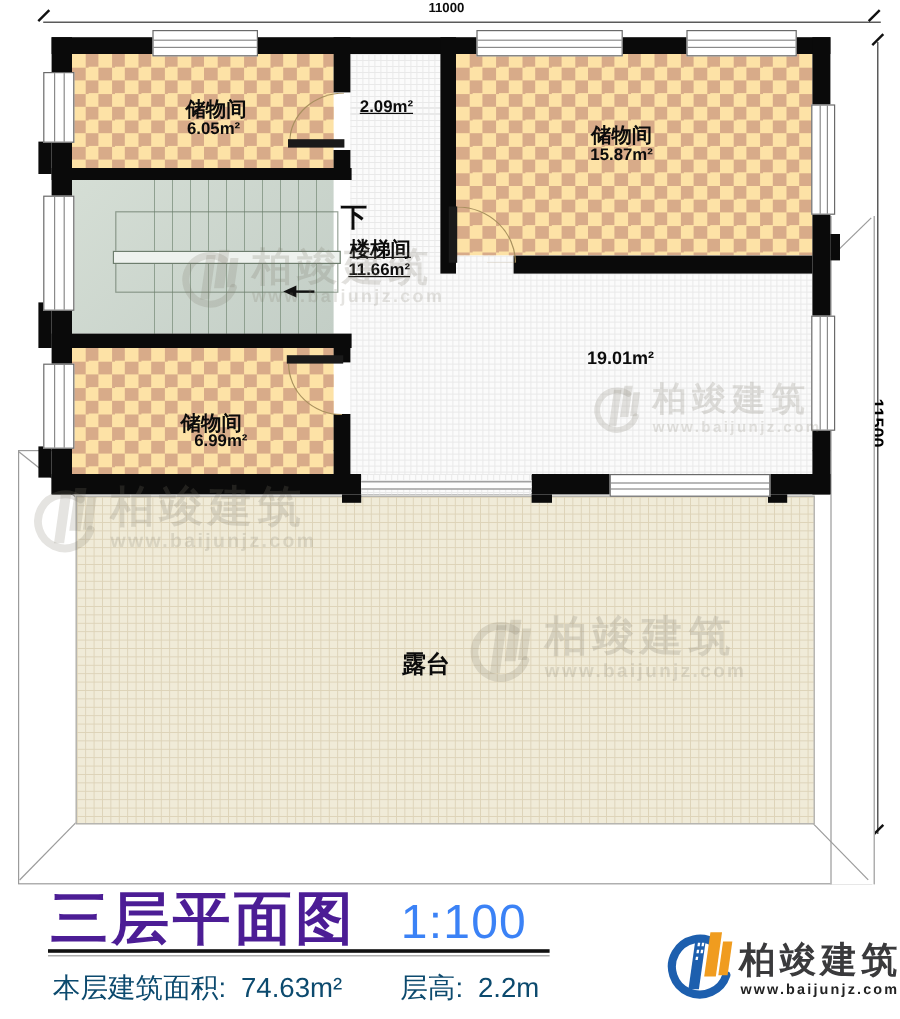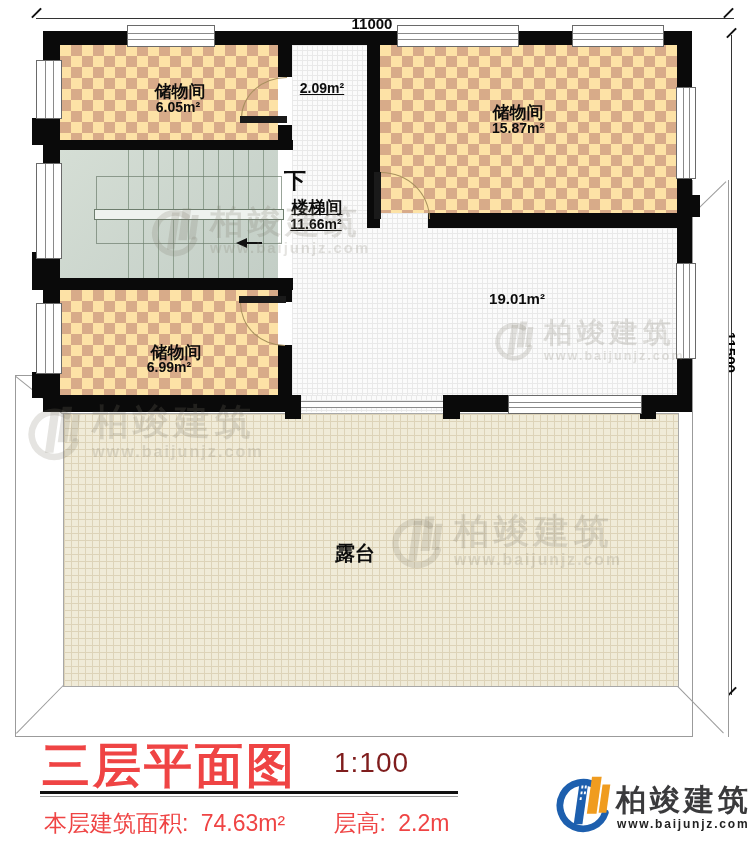--- a/index.html
+++ b/index.html
@@ -29,23 +29,23 @@
   .lbl{position:absolute;font-weight:bold;color:#0c0c0c;white-space:nowrap;transform:translateX(-50%);}
   .rname{font-size:17px;}
   .rarea{font-size:14px;}
   .dline{position:absolute;background:#333;}
   .tick{position:absolute;width:13px;height:2px;background:#111;transform:rotate(-45deg);}
   .diag{position:absolute;height:1px;background:#9b9b9b;transform-origin:left top;}
   .wm{position:absolute;display:flex;align-items:flex-start;gap:8px;--ts:34px;pointer-events:none;}
   .wm-t{font-size:var(--ts);font-weight:bold;letter-spacing:5px;color:rgba(125,119,105,0.22);line-height:1.1;white-space:nowrap;}
   .wm-u{font-size:calc(var(--ts)*0.45);font-weight:bold;letter-spacing:2px;color:rgba(125,119,105,0.20);white-space:nowrap;}
   .wm svg{--swoosh:rgba(125,119,105,0.20);--c1:rgba(125,119,105,0.20);--c2:rgba(125,119,105,0.20);--dots:transparent;}
-  .title-main{position:absolute;font-size:48px;font-weight:bold;letter-spacing:3px;color:#ef4444;white-space:nowrap;}
-  .title-scale{position:absolute;font-size:28px;font-weight:normal;letter-spacing:1px;color:#7f1d1d;}
-  .inforow{position:absolute;font-size:23px;color:#ef4444;white-space:nowrap;}
+  .title-main{position:absolute;font-size:48px;font-weight:bold;letter-spacing:3px;color:#4c1d95;white-space:nowrap;}
+  .title-scale{position:absolute;font-size:40px;font-weight:normal;letter-spacing:1px;color:#3b82f6;}
+  .inforow{position:absolute;font-size:23px;color:#0c4a6e;white-space:nowrap;}
   .flogo-name{position:absolute;font-size:30px;font-weight:bold;letter-spacing:4px;color:#3a3a3c;white-space:nowrap;}
   .flogo-url{position:absolute;font-size:12px;font-weight:bold;letter-spacing:1.8px;color:#222;white-space:nowrap;}
   .arrowhead{position:absolute;width:0;height:0;border-right:11px solid #111;border-top:5px solid transparent;border-bottom:5px solid transparent;}
 </style>
 </head>
 <body>
 
 <svg width="0" height="0" style="position:absolute">
   <symbol id="bjlogo" viewBox="0 0 64 64">
     <path d="M46,15 A24,24 0 1 0 55,42" stroke="var(--swoosh,#1d5fae)" stroke-width="7" fill="none" stroke-linecap="round"></path>
@@ -60,21 +60,21 @@
       <rect x="30" y="20" width="2" height="3" fill="var(--dots,#fff)"></rect>
     </g>
   </symbol>
 </svg>
 
 <div id="canvas">
 
   <div class="dline" style="left:36px;top:18px;width:698px;height:1px;"></div>
   <div class="tick" style="left:30px;top:12px;"></div>
   <div class="tick" style="left:722px;top:12px;"></div>
-  <div class="lbl" style="left:372px;top:15px;font-size:15px;">11000</div>
+  <div class="lbl" style="left:372px;top:1px;font-size:11px;">11000</div>
   <div class="dline" style="left:731px;top:35px;width:1px;height:660px;"></div>
   <div class="tick" style="left:725px;top:32px;"></div>
   <div class="tick" style="left:725px;top:691px;"></div>
   <div class="abs" style="left:739px;top:332px;font-size:15px;font-weight:bold;transform:rotate(90deg);transform-origin:left top;">11500</div>
 
   <div class="abs" style="left:15px;top:375px;width:710px;height:360px;background:#fff;border:1px solid #9b9b9b;"></div>
   <div class="abs" style="left:692px;top:180px;width:35px;height:557px;background:#fff;border-left:1px solid #9b9b9b;border-right:1px solid #9b9b9b;"></div>
   <div class="diag" style="left:16px;top:376px;width:60px;transform:rotate(38.6deg);"></div>
   <div class="diag" style="left:16px;top:733px;width:67px;transform:rotate(-45.6deg);"></div>
   <div class="diag" style="left:677px;top:685px;width:67px;transform:rotate(45.6deg);"></div>
@@ -138,21 +138,21 @@
 
   <div class="lbl rname" style="left:180px;top:80px;">储物间</div>
   <div class="lbl rarea" style="left:178px;top:99px;">6.05m²</div>
   <div class="lbl rarea" style="left:322px;top:80px;text-decoration:underline;">2.09m²</div>
   <div class="lbl rname" style="left:518px;top:101px;">储物间</div>
   <div class="lbl rarea" style="left:518px;top:120px;">15.87m²</div>
   <div class="lbl" style="left:295px;top:166px;font-size:22px;">下</div>
   <div class="lbl rname" style="left:317px;top:196px;text-decoration:underline;">楼梯间</div>
   <div class="lbl rarea" style="left:316px;top:216px;text-decoration:underline;">11.66m²</div>
   <div class="lbl rname" style="left:176px;top:341px;">储物间</div>
-  <div class="lbl rarea" style="left:169px;top:359px;">6.99m²</div>
+  <div class="lbl rarea" style="left:184px;top:359px;">6.99m²</div>
   <div class="lbl" style="left:517px;top:290px;font-size:15px;">19.01m²</div>
   <div class="lbl" style="left:355px;top:540px;font-size:20px;">露台</div>
 
   <div class="wm" style="left:148px;top:204px;--ts:33px;">
     <svg width="54" height="54">
         <use href="#bjlogo"></use>
       </svg>
     <div>
         <div class="wm-t">柏竣建筑</div>
          <div class="wm-u">www.baijunjz.com</div>

